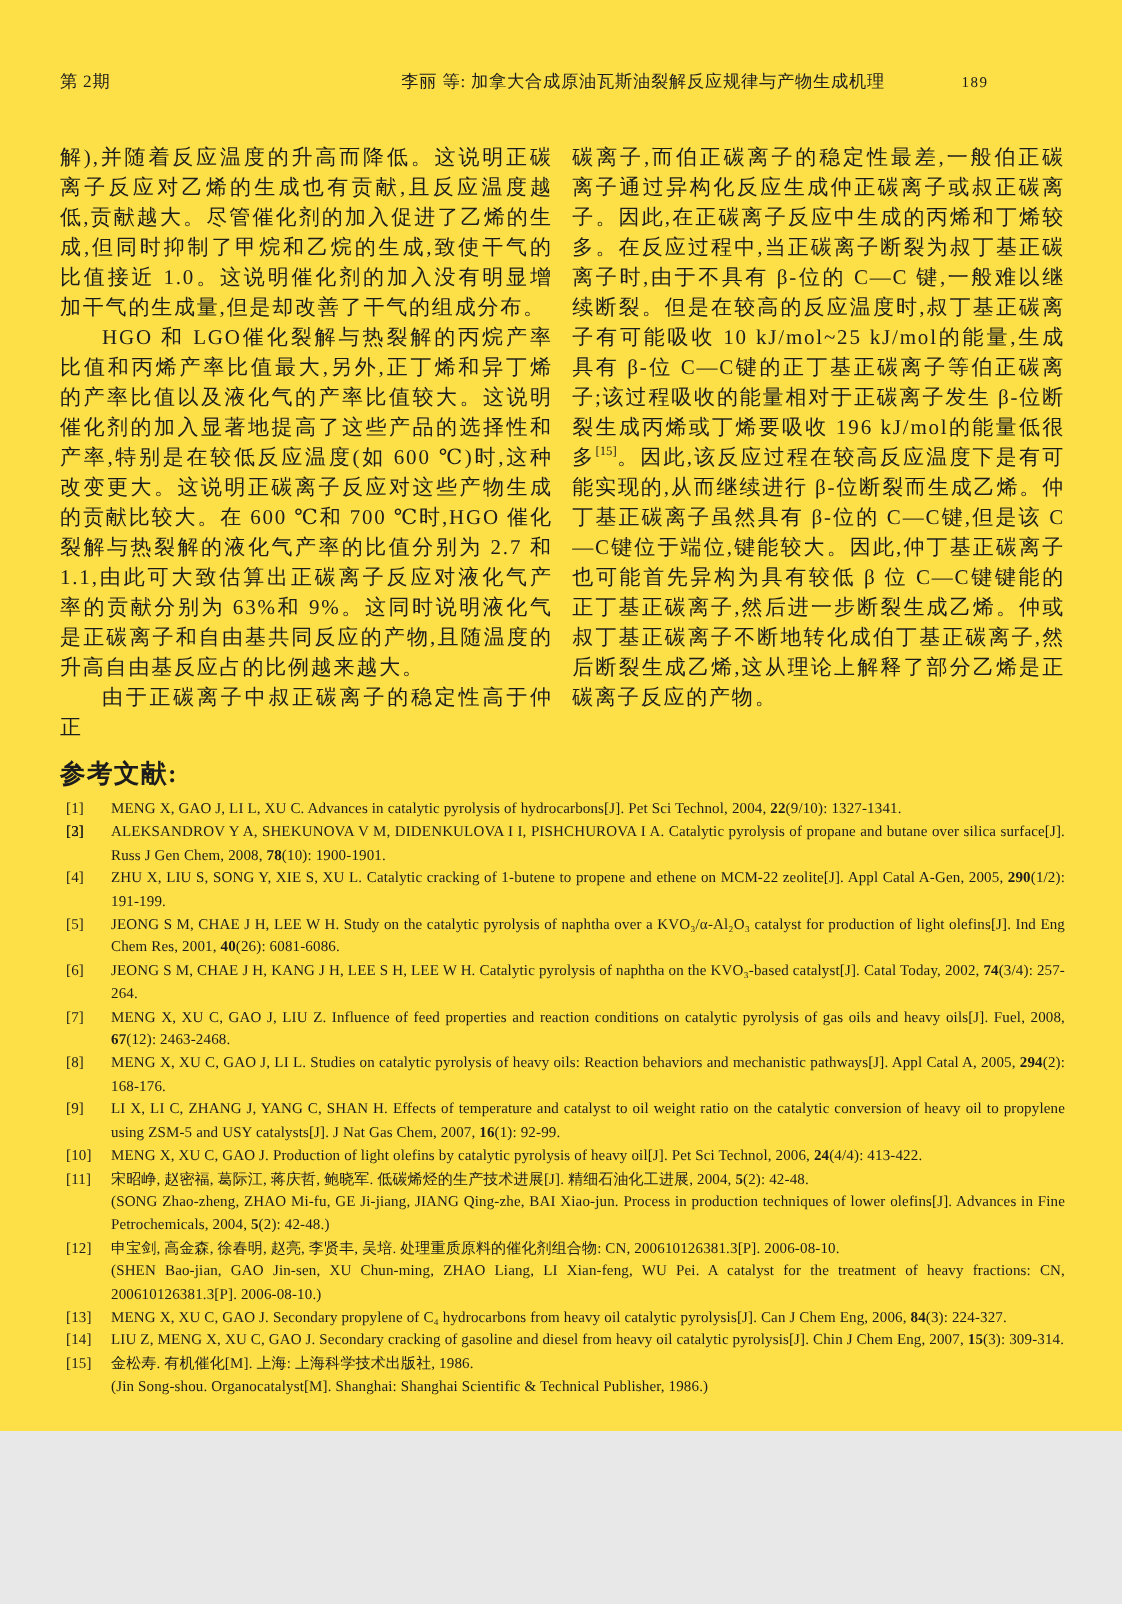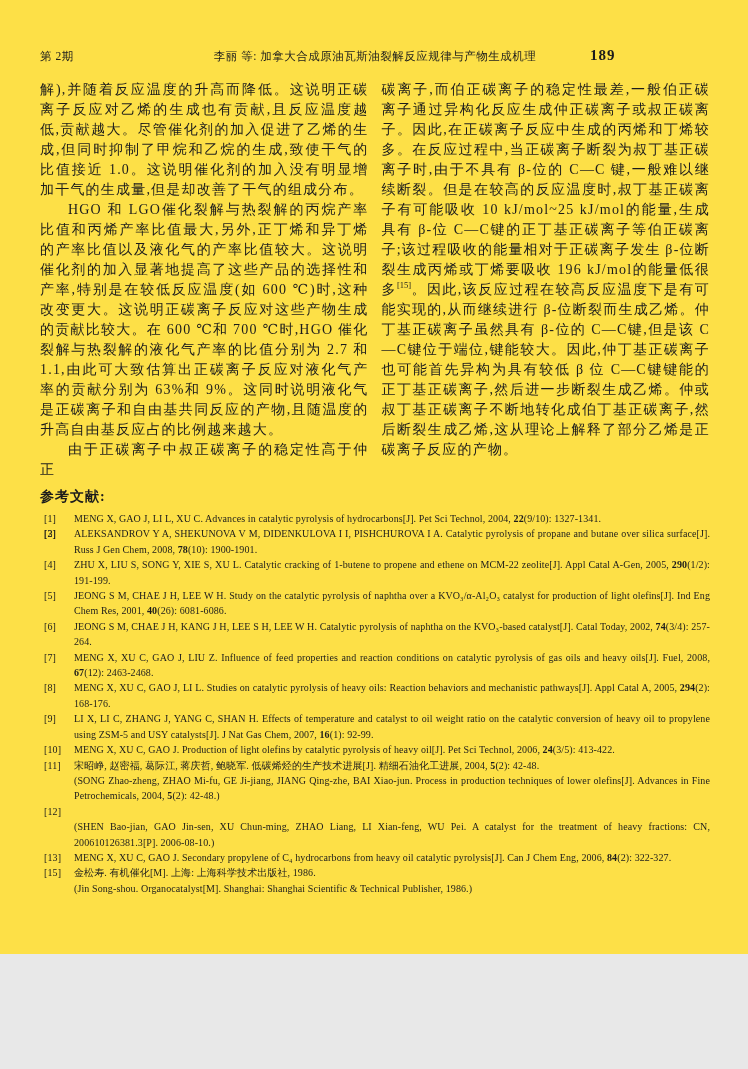--- a/index.html
+++ b/index.html
@@ -18,27 +18,27 @@
   }
   
   .running-head {
     display: flex;
     align-items: baseline;
     font-size: 11.5px;
     letter-spacing: 0.5px;
     height: 18px;
   }
   .running-head .issue { width: 120px; }
-  .running-head .rh-title { flex: 1; text-align: center; }
-  .running-head .pageno { width: 120px; text-align: left; font-size: 15px; letter-spacing: 1px; font-weight: bold; }
+  .running-head .rh-title { flex: 1; text-align: right; }
+  .running-head .pageno { width: 120px; text-align: center; font-size: 10px; letter-spacing: 1px; }
   
   .columns {
     display: flex;
     gap: 13px;
-    margin-top: 15px;
+    margin-top: 31px;
   }
   .col {
     flex: 1;
     font-size: 14px;
     line-height: 20px;
     letter-spacing: 1.2px;
     text-align: justify;
     text-justify: inter-character;
   }
   .para { margin: 0; }
@@ -47,21 +47,21 @@
     font-size: 8.5px;
     letter-spacing: 0;
     line-height: 0;
     vertical-align: super;
   }
   
   .refs {
     margin-top: 8px;
   }
   .refs-heading {
-    font-size: 14px;
+    font-size: 17px;
     font-weight: bold;
     letter-spacing: 1px;
     margin-bottom: 5px;
   }
   .ref-item {
     position: relative;
     padding-left: 34px;
     font-size: 10px;
     line-height: 15.4px;
     letter-spacing: 0.1px;
@@ -101,21 +101,22 @@
     <div>
         <div class="ref-item"><span class="ref-num">[1]</span><span class="ref-text"><span>MENG X, GAO J, LI L, XU C.  Advances in catalytic pyrolysis of hydrocarbons[J].  Pet Sci Technol, 2004, </span><span class="b">22</span><span>(9/10): 1327-1341.</span></span></div>
         <div class="ref-item"><span class="ref-num">[2]</span></div>
         <div class="ref-item"><span class="ref-num">[3]</span><span class="ref-text"><span>ALEKSANDROV Y A, SHEKUNOVA V M, DIDENKULOVA I I, PISHCHUROVA I A.  Catalytic pyrolysis of propane and butane over silica surface[J].  Russ J Gen Chem, 2008, </span><span class="b">78</span><span>(10): 1900-1901.</span></span></div>
         <div class="ref-item"><span class="ref-num">[4]</span><span class="ref-text"><span>ZHU X, LIU S, SONG Y, XIE S, XU L.  Catalytic cracking of 1-butene to propene and ethene on MCM-22 zeolite[J].  Appl Catal A-Gen, 2005, </span><span class="b">290</span><span>(1/2): 191-199.</span></span></div>
         <div class="ref-item"><span class="ref-num">[5]</span><span class="ref-text"><span>JEONG S M, CHAE J H, LEE W H.  Study on the catalytic pyrolysis of naphtha over a KVO₃/α-Al₂O₃ catalyst for production of light olefins[J].  Ind Eng Chem Res, 2001, </span><span class="b">40</span><span>(26): 6081-6086.</span></span></div>
         <div class="ref-item"><span class="ref-num">[6]</span><span class="ref-text"><span>JEONG S M, CHAE J H, KANG J H, LEE S H, LEE W H.  Catalytic pyrolysis of naphtha on the KVO₃-based catalyst[J].  Catal Today, 2002, </span><span class="b">74</span><span>(3/4): 257-264.</span></span></div>
         <div class="ref-item"><span class="ref-num">[7]</span><span class="ref-text"><span>MENG X, XU C, GAO J, LIU Z.  Influence of feed properties and reaction conditions on catalytic pyrolysis of gas oils and heavy oils[J].  Fuel, 2008, </span><span class="b">67</span><span>(12): 2463-2468.</span></span></div>
         <div class="ref-item"><span class="ref-num">[8]</span><span class="ref-text"><span>MENG X, XU C, GAO J, LI L.  Studies on catalytic pyrolysis of heavy oils: Reaction behaviors and mechanistic pathways[J].  Appl Catal A, 2005, </span><span class="b">294</span><span>(2): 168-176.</span></span></div>
         <div class="ref-item"><span class="ref-num">[9]</span><span class="ref-text"><span>LI X, LI C, ZHANG J, YANG C, SHAN H.  Effects of temperature and catalyst to oil weight ratio on the catalytic conversion of heavy oil to propylene using ZSM-5 and USY catalysts[J].  J Nat Gas Chem, 2007, </span><span class="b">16</span><span>(1): 92-99.</span></span></div>
-        <div class="ref-item"><span class="ref-num">[10]</span><span class="ref-text"><span>MENG X, XU C, GAO J.  Production of light olefins by catalytic pyrolysis of heavy oil[J].  Pet Sci Technol, 2006, </span><span class="b">24</span><span>(3/5): 413-422.</span></span></div>
+        <div class="ref-item"><span class="ref-num">[10]</span><span class="ref-text"><span>MENG X, XU C, GAO J.  Production of light olefins by catalytic pyrolysis of heavy oil[J].  Pet Sci Technol, 2006, </span><span class="b">24</span><span>(4/4): 413-422.</span></span></div>
         <div class="ref-item"><span class="ref-num">[11]</span><span class="ref-text"><span>宋昭峥, 赵密福, 葛际江, 蒋庆哲, 鲍晓军. 低碳烯烃的生产技术进展[J]. 精细石油化工进展, 2004, </span><span class="b">5</span><span>(2): 42-48.</span><br><span>(SONG Zhao-zheng, ZHAO Mi-fu, GE Ji-jiang, JIANG Qing-zhe, BAI Xiao-jun.  Process in production techniques of lower olefins[J].  Advances in Fine Petrochemicals, 2004, </span><span class="b">5</span><span>(2): 42-48.)</span></span></div>
-        <div class="ref-item"><span class="ref-num">[12]</span><span class="ref-text"><br><span>(SHEN Bao-jian, GAO Jin-sen, XU Chun-ming, ZHAO Liang, LI Xian-feng, WU Pei.  A catalyst for the treatment of heavy fractions: CN, 200610126381.3[P].  2006-08-10.)</span></span></div>
-        <div class="ref-item"><span class="ref-num">[13]</span><span class="ref-text"><span>MENG X, XU C, GAO J.  Secondary propylene of C₄ hydrocarbons from heavy oil catalytic pyrolysis[J].  Can J Chem Eng, 2006, </span><span class="b">84</span><span>(2): 322-327.</span></span></div>
+        <div class="ref-item"><span class="ref-num">[12]</span><span class="ref-text"><span>申宝剑, 高金森, 徐春明, 赵亮, 李贤丰, 吴培. 处理重质原料的催化剂组合物: CN, 200610126381.3[P]. 2006-08-10.</span><br><span>(SHEN Bao-jian, GAO Jin-sen, XU Chun-ming, ZHAO Liang, LI Xian-feng, WU Pei.  A catalyst for the treatment of heavy fractions: CN, 200610126381.3[P].  2006-08-10.)</span></span></div>
+        <div class="ref-item"><span class="ref-num">[13]</span><span class="ref-text"><span>MENG X, XU C, GAO J.  Secondary propylene of C₄ hydrocarbons from heavy oil catalytic pyrolysis[J].  Can J Chem Eng, 2006, </span><span class="b">84</span><span>(3): 224-327.</span></span></div>
+        <div class="ref-item"><span class="ref-num">[14]</span><span class="ref-text"><span>LIU Z, MENG X, XU C, GAO J.  Secondary cracking of gasoline and diesel from heavy oil catalytic pyrolysis[J].  Chin J Chem Eng, 2007, </span><span class="b">15</span><span>(3): 309-314.</span></span></div>
         <div class="ref-item"><span class="ref-num">[15]</span><span class="ref-text"><span>金松寿. 有机催化[M]. 上海: 上海科学技术出版社, 1986.</span><br><span>(Jin Song-shou.  Organocatalyst[M].  Shanghai:  Shanghai Scientific &amp; Technical Publisher, 1986.)</span></span></div>
       </div>
   </div>
 
 </div>
 
 </body></html>

